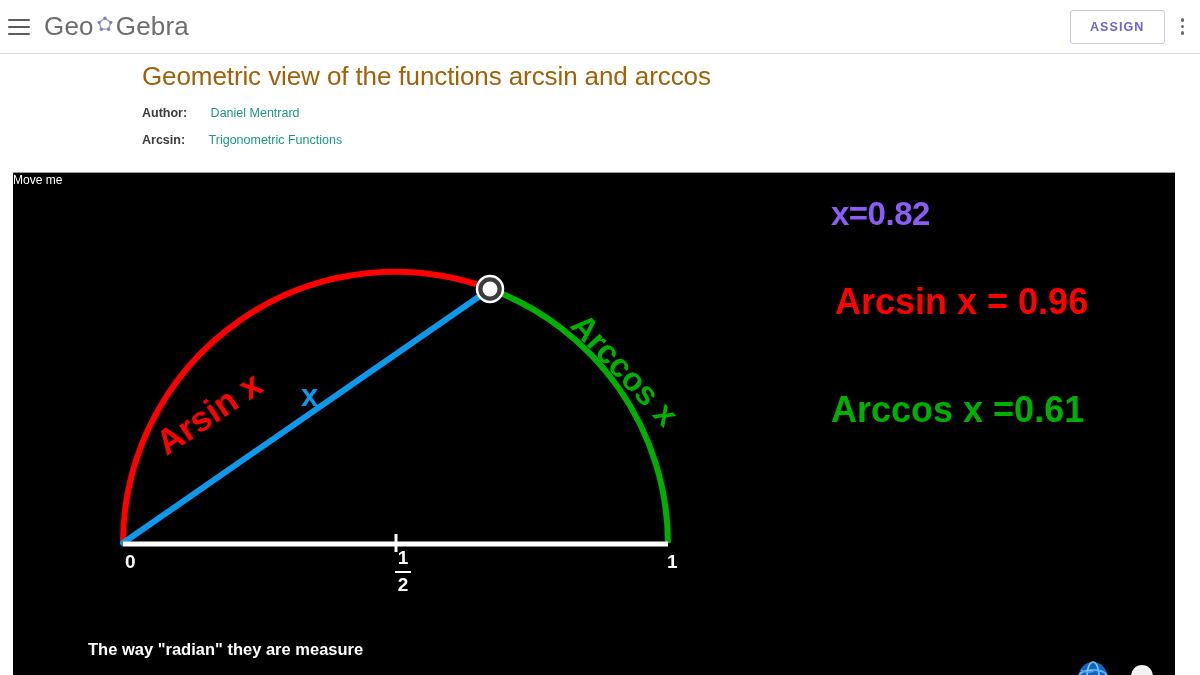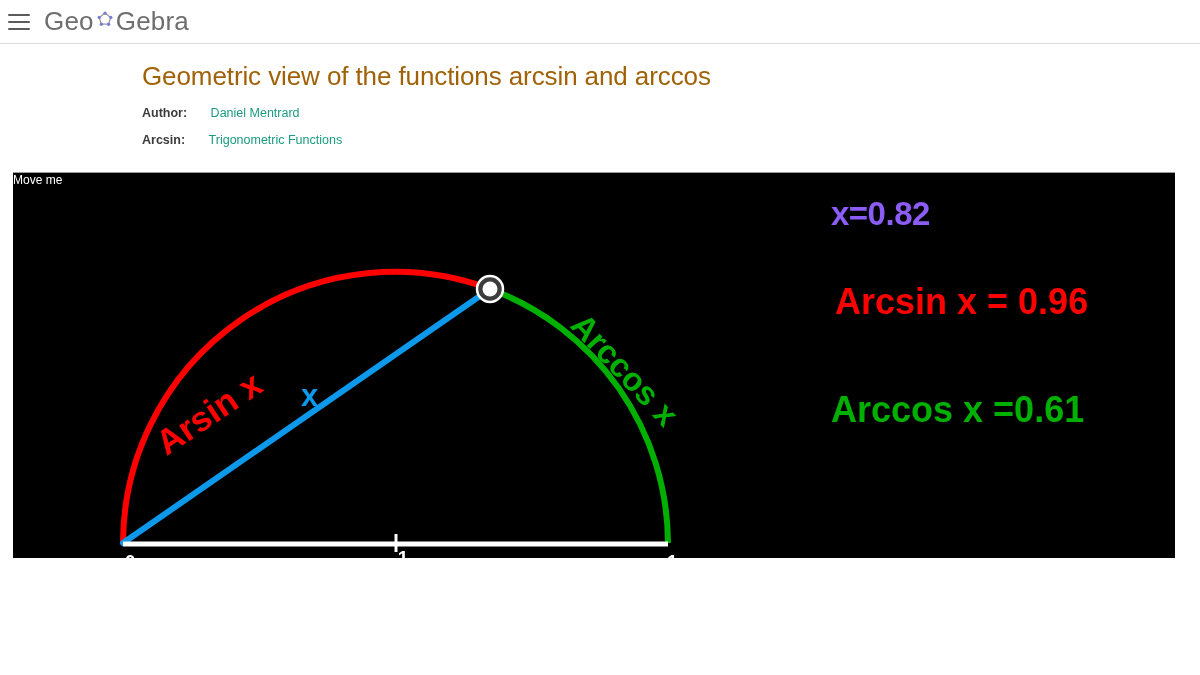--- a/index.html
+++ b/index.html
@@ -9,21 +9,21 @@
     width: 1200px; height: 675px;
     overflow: hidden;
     background: #ffffff;
     font-family: "Liberation Sans", sans-serif;
   }
   #page { position: relative; width: 1200px; height: 675px; background: #fff; }
 
   
   .topbar {
     position: absolute; left: 0; top: 0;
-    width: 1200px; height: 44px;
+    width: 1200px; height: 54px;
     background: #ffffff;
     border-bottom: 1px solid #dcdcdc;
     display: flex; align-items: center;
   }
   .hamburger {
     width: 22px; height: 16px;
     margin-left: 8px; margin-right: 14px;
     display: flex; flex-direction: column; justify-content: space-between;
     cursor: pointer;
   }
@@ -55,21 +55,21 @@
     margin: 0; padding-top: 7px; letter-spacing: -0.1px;
   }
   .meta-row { margin-top: 15px; font-size: 12.5px; line-height: 1; }
   .meta-row + .meta-row { margin-top: 14px; }
   .meta-label { color: #3b3b3b; font-weight: 700; }
   .meta-link { color: #1a9a82; text-decoration: none; cursor: pointer; margin-left: 20px; }
 
   
   .applet {
     position: absolute; left: 13px; top: 172px;
-    width: 1162px; height: 386px;
+    width: 1162px; height: 503px;
     background: #000000;
     border-top: 1px solid #9b9b9b;
     overflow: hidden;
     text-decoration: underline;
   }
   .applet-svg { position: absolute; left: 0; top: 0; }
 
   .val {
     position: absolute; font-weight: 700; white-space: nowrap;
     font-family: "Liberation Sans", sans-serif;
@@ -134,20 +134,28 @@
           <polygon points="10,3.2 15.8,7.4 13.6,14.2 6.4,14.2 4.2,7.4" fill="none" stroke="#9a9a9a" stroke-width="1.3"></polygon>
           <circle cx="10" cy="3.2" r="1.7" fill="#7b7fd4"></circle>
           <circle cx="15.8" cy="7.4" r="1.7" fill="#7b7fd4"></circle>
           <circle cx="13.6" cy="14.2" r="1.7" fill="#7b7fd4"></circle>
           <circle cx="6.4" cy="14.2" r="1.7" fill="#7b7fd4"></circle>
           <circle cx="4.2" cy="7.4" r="1.7" fill="#7b7fd4"></circle>
         </svg>
       </span>
         <span>Gebra</span>
     </div>
+    <div class="topbar-right">
+      <button class="assign-btn">ASSIGN</button>
+      <div class="kebab">
+        <i></i>
+          <i></i>
+          <i></i>
+      </div>
+    </div>
   </div>
 
   <div class="titleblock">
     <h1 class="page-title">Geometric view of the functions arcsin and arccos</h1>
 
     <div class="meta-row">
       <span class="meta-label">Author:</span>
       <a class="meta-link">Daniel Mentrard</a>
     </div>
 

